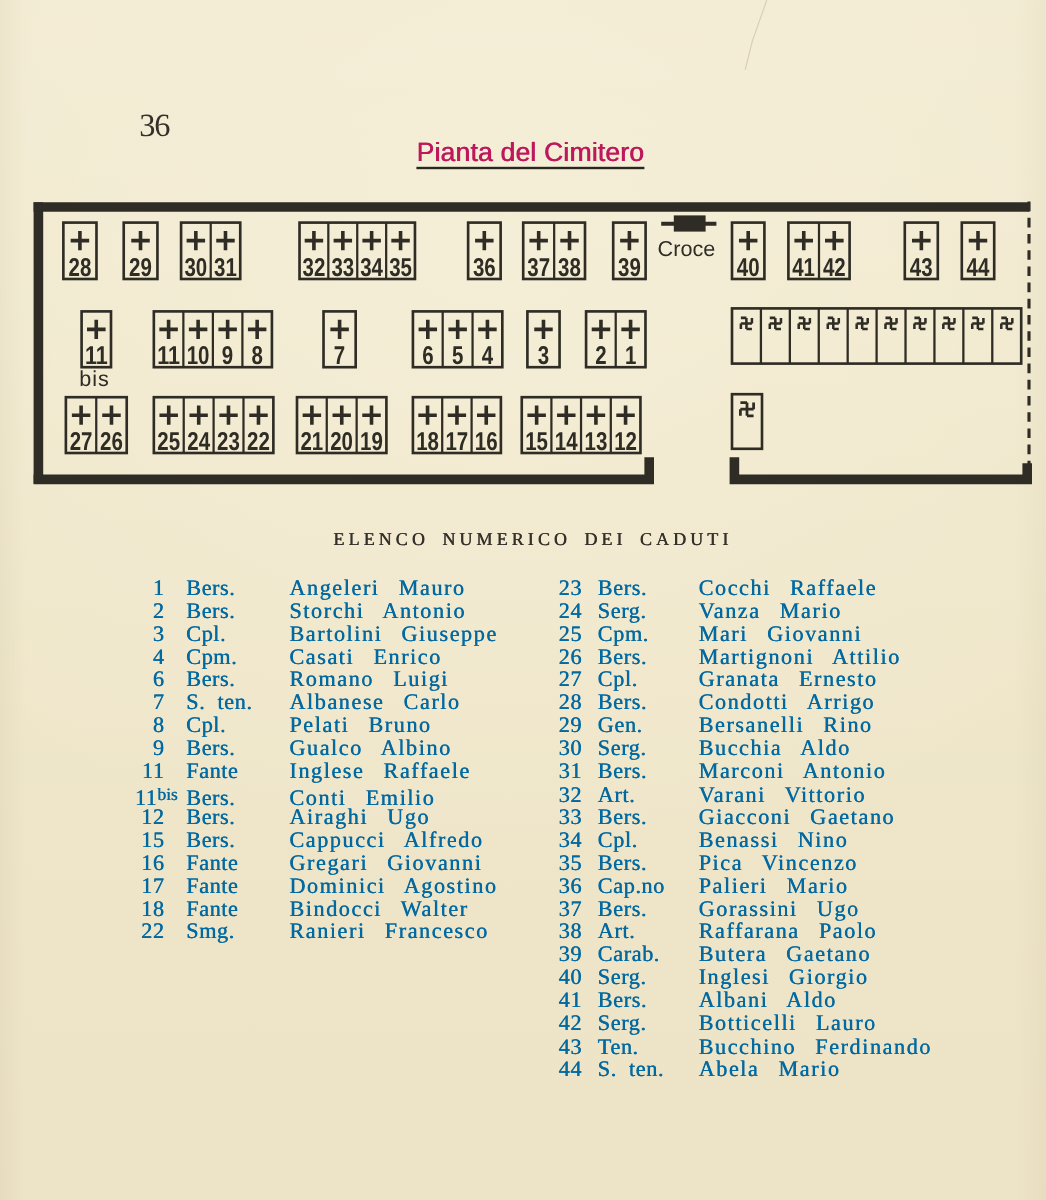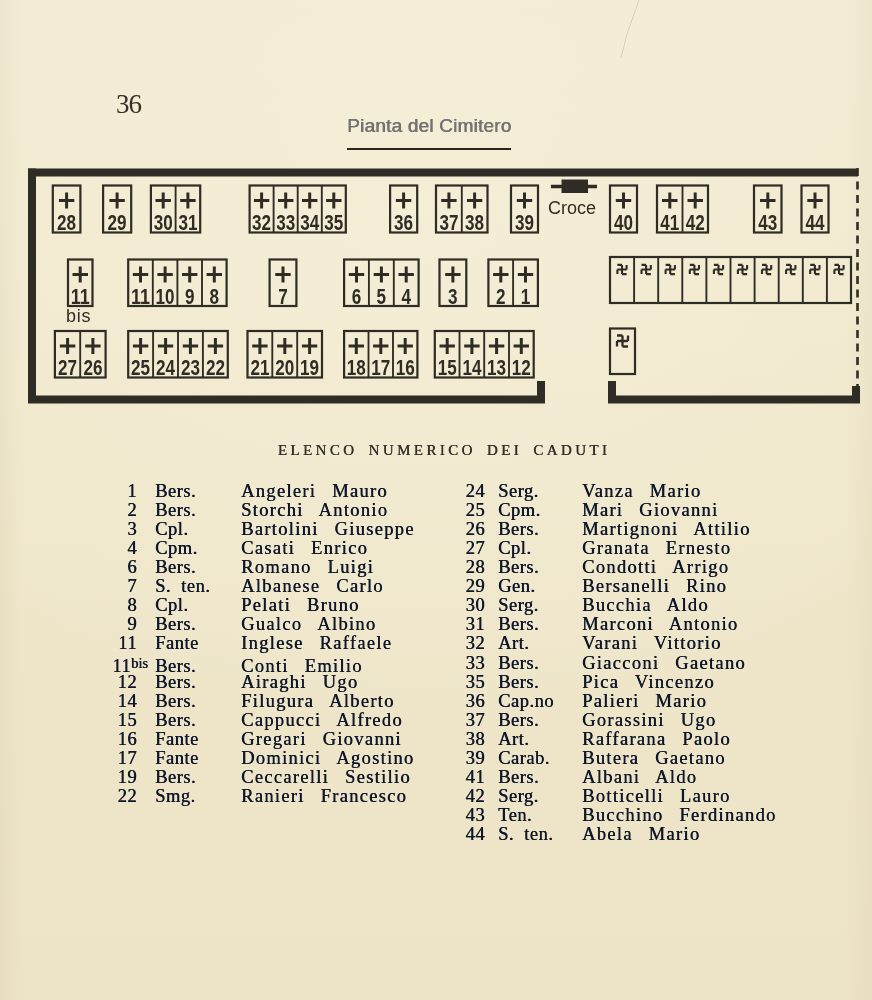--- a/index.html
+++ b/index.html
@@ -9,36 +9,36 @@
 #paper{position:absolute;inset:0;
 background:
 radial-gradient(120% 80% at 48% 22%, rgba(255,252,240,0.25), rgba(255,252,240,0) 65%),
 linear-gradient(90deg, rgba(120,100,60,0.06) 0%, rgba(120,100,60,0) 2.5%, rgba(120,100,60,0) 97%, rgba(120,100,60,0.05) 100%),
 linear-gradient(180deg, #f2ebd2 0%, #f0e8cc 40%, #ede3c6 100%);}
 .row{height:19.1px;line-height:19.1px;white-space:nowrap;}
 .num{display:inline-block;width:40px;text-align:right;letter-spacing:0.5px;}
 .rank{display:inline-block;letter-spacing:0.5px;word-spacing:5px;}
 .name{display:inline-block;letter-spacing:1.3px;word-spacing:10px;}
 .sup{font-size:14.5px;vertical-align:4px;letter-spacing:0;margin-right:-11px;}
-.col{position:absolute;font-size:18.5px;color:#0f172a;text-shadow:0.4px 0 0 currentColor;}
+.col{position:absolute;font-size:18.5px;color:#0369a1;text-shadow:0.4px 0 0 currentColor;}
 .colL .rank{margin-left:18px;width:86px;}
 .colR .rank{margin-left:13px;width:84px;}
 </style>
 </head>
 <body>
 
 <div id="paper"></div>
 
 <svg width="872" height="1000" style="position:absolute;left:0;top:0">
     <path d="M639 0 L627 34 L621 58" stroke="rgba(150,130,90,0.28)" stroke-width="1" fill="none"></path>
   </svg>
 
 <div style="position:absolute;left:116px;top:90.5px;font-size:27px;line-height:1;color:#35312a;letter-spacing:-1px;">36</div>
 
-<div style="position:absolute;left:347px;top:116px;font-family:'Liberation Sans',sans-serif;font-size:19px;line-height:1;font-weight:400;color:#737373;letter-spacing:0.2px;text-shadow:0.6px 0 0 currentColor;border-bottom:2.2px solid #29271f;padding-bottom:13px;">Pianta del Cimitero</div>
+<div style="position:absolute;left:347px;top:116px;font-family:'Liberation Sans',sans-serif;font-size:22px;line-height:1;font-weight:400;color:#be185d;letter-spacing:0.2px;text-shadow:0.6px 0 0 currentColor;border-bottom:2.2px solid #29271f;padding-bottom:1px;">Pianta del Cimitero</div>
 
 <svg width="872" height="1000" viewBox="0 0 872 1000" style="position:absolute;left:0;top:0">
 
 <line x1="32" y1="403" x2="32" y2="168.5" stroke="#2e2c24" stroke-width="8"></line>
     <line x1="28" y1="172.5" x2="858" y2="172.5" stroke="#2e2c24" stroke-width="8"></line>
 
 <path d="M28 399.5 H541 V381" fill="none" stroke="#2e2c24" stroke-width="8"></path>
 
 <path d="M612 381 V399.5 H856 V386" fill="none" stroke="#2e2c24" stroke-width="8"></path>
 
@@ -334,41 +334,43 @@
 <div class="row"><span class="num">2</span><span class="rank">Bers.</span><span class="name">Storchi Antonio</span></div>
 <div class="row"><span class="num">3</span><span class="rank">Cpl.</span><span class="name">Bartolini Giuseppe</span></div>
 <div class="row"><span class="num">4</span><span class="rank">Cpm.</span><span class="name">Casati Enrico</span></div>
 <div class="row"><span class="num">6</span><span class="rank">Bers.</span><span class="name">Romano Luigi</span></div>
 <div class="row"><span class="num">7</span><span class="rank">S. ten.</span><span class="name">Albanese Carlo</span></div>
 <div class="row"><span class="num">8</span><span class="rank">Cpl.</span><span class="name">Pelati Bruno</span></div>
 <div class="row"><span class="num">9</span><span class="rank">Bers.</span><span class="name">Gualco Albino</span></div>
 <div class="row"><span class="num">11</span><span class="rank">Fante</span><span class="name">Inglese Raffaele</span></div>
 <div class="row"><span class="num">11<span class="sup">bis</span></span><span class="rank">Bers.</span><span class="name">Conti Emilio</span></div>
 <div class="row"><span class="num">12</span><span class="rank">Bers.</span><span class="name">Airaghi Ugo</span></div>
-<div class="row"><span class="num">14</span><span class="rank">Bers.</span><span class="name">Filugura Alberto</span></div>
 <div class="row"><span class="num">15</span><span class="rank">Bers.</span><span class="name">Cappucci Alfredo</span></div>
 <div class="row"><span class="num">16</span><span class="rank">Fante</span><span class="name">Gregari Giovanni</span></div>
 <div class="row"><span class="num">17</span><span class="rank">Fante</span><span class="name">Dominici Agostino</span></div>
-<div class="row"><span class="num">19</span><span class="rank">Bers.</span><span class="name">Ceccarelli Sestilio</span></div>
+<div class="row"><span class="num">18</span><span class="rank">Fante</span><span class="name">Bindocci Walter</span></div>
 <div class="row"><span class="num">22</span><span class="rank">Smg.</span><span class="name">Ranieri Francesco</span></div>
 </div>
 
 <div class="col colR" style="left:445px;top:481.7px;">
+<div class="row"><span class="num">23</span><span class="rank">Bers.</span><span class="name">Cocchi Raffaele</span></div>
 <div class="row"><span class="num">24</span><span class="rank">Serg.</span><span class="name">Vanza Mario</span></div>
 <div class="row"><span class="num">25</span><span class="rank">Cpm.</span><span class="name">Mari Giovanni</span></div>
 <div class="row"><span class="num">26</span><span class="rank">Bers.</span><span class="name">Martignoni Attilio</span></div>
 <div class="row"><span class="num">27</span><span class="rank">Cpl.</span><span class="name">Granata Ernesto</span></div>
 <div class="row"><span class="num">28</span><span class="rank">Bers.</span><span class="name">Condotti Arrigo</span></div>
 <div class="row"><span class="num">29</span><span class="rank">Gen.</span><span class="name">Bersanelli Rino</span></div>
 <div class="row"><span class="num">30</span><span class="rank">Serg.</span><span class="name">Bucchia Aldo</span></div>
 <div class="row"><span class="num">31</span><span class="rank">Bers.</span><span class="name">Marconi Antonio</span></div>
 <div class="row"><span class="num">32</span><span class="rank">Art.</span><span class="name">Varani Vittorio</span></div>
 <div class="row"><span class="num">33</span><span class="rank">Bers.</span><span class="name">Giacconi Gaetano</span></div>
+<div class="row"><span class="num">34</span><span class="rank">Cpl.</span><span class="name">Benassi Nino</span></div>
 <div class="row"><span class="num">35</span><span class="rank">Bers.</span><span class="name">Pica Vincenzo</span></div>
 <div class="row"><span class="num">36</span><span class="rank">Cap.no</span><span class="name">Palieri Mario</span></div>
 <div class="row"><span class="num">37</span><span class="rank">Bers.</span><span class="name">Gorassini Ugo</span></div>
 <div class="row"><span class="num">38</span><span class="rank">Art.</span><span class="name">Raffarana Paolo</span></div>
 <div class="row"><span class="num">39</span><span class="rank">Carab.</span><span class="name">Butera Gaetano</span></div>
+<div class="row"><span class="num">40</span><span class="rank">Serg.</span><span class="name">Inglesi Giorgio</span></div>
 <div class="row"><span class="num">41</span><span class="rank">Bers.</span><span class="name">Albani Aldo</span></div>
 <div class="row"><span class="num">42</span><span class="rank">Serg.</span><span class="name">Botticelli Lauro</span></div>
 <div class="row"><span class="num">43</span><span class="rank">Ten.</span><span class="name">Bucchino Ferdinando</span></div>
 <div class="row"><span class="num">44</span><span class="rank">S. ten.</span><span class="name">Abela Mario</span></div>
 </div>
 
 </body></html>

